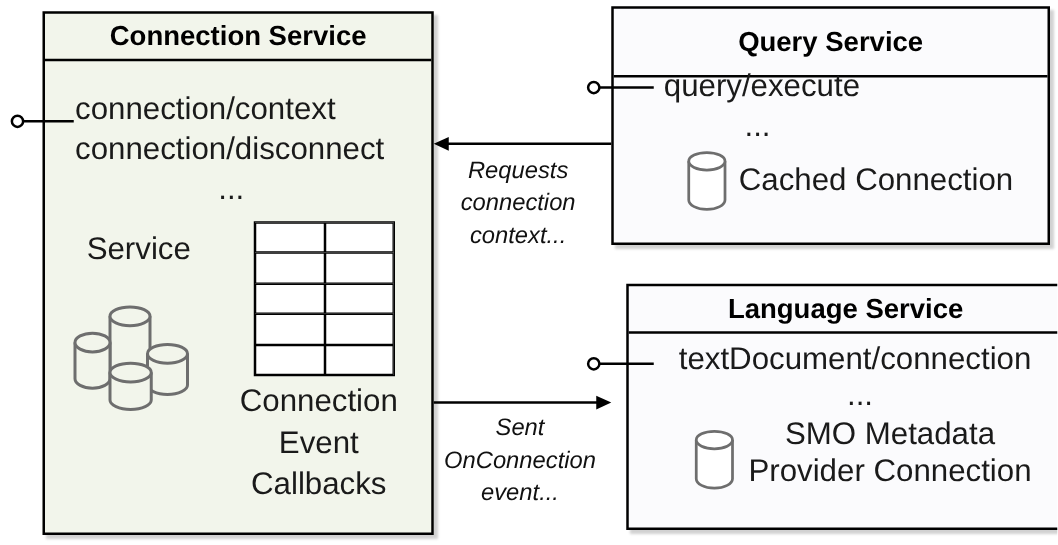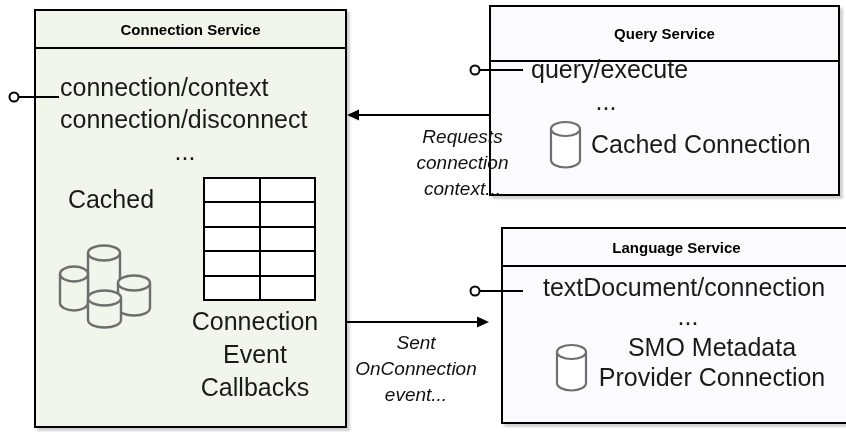--- a/index.html
+++ b/index.html
@@ -7,21 +7,21 @@
   .stage {
     position:relative; width:846px; height:436px; background:#ffffff;
     font-family:"Liberation Sans", sans-serif; color:#1a1a1a; overflow:hidden;
   }
   .box {
     position:absolute; box-sizing:border-box; border:2px solid #000;
     box-shadow:3px 3px 2px rgba(0,0,0,0.18);
   }
   .box-header {
     box-sizing:border-box; border-bottom:2px solid #000; font-weight:bold;
-    font-size:15px; color:#000; display:flex; align-items:center; justify-content:center;
+    font-size:22px; color:#000; display:flex; align-items:center; justify-content:center;
     white-space:nowrap;
   }
   .connection-box { left:34px; top:9px; width:313px; height:419px; background:#f2f5eb; }
   .connection-box .box-header { height:38px; }
   .query-box { left:489px; top:5px; width:351px; height:191px; background:#fbfbfd; }
   .query-box .box-header { height:55px; }
   .language-box { left:489px; top:227px; width:351px; height:197px; background:#fbfbfd;margin-left:12px; }
   .language-box .box-header { height:38px; }
 
   .abs { position:absolute; }
@@ -51,21 +51,21 @@
   <div class="box connection-box">
     <div class="box-header">Connection Service</div>
 
     <div class="abs methods" style="left:24px; top:60px; width:250px;">
       <div>connection/context</div>
       <div>connection/disconnect</div>
       <div class="dots">...</div>
     </div>
 
     <div class="abs label-center" style="left:0px; top:172px; width:150px;">
-      <span class="label-line">Cached</span>
+      <span class="label-line">Service</span>
     </div>
 
     <svg class="abs" style="left:20px; top:232px;" width="96" height="86" viewBox="0 0 96 86">
       <g stroke="#6e6e6e" stroke-width="2.4" fill="#f2f5eb">
         <path d="M32 10 V60 A16 7.5 0 0 0 64 60 V10"></path>
         <ellipse cx="48" cy="10" rx="16" ry="7.5"></ellipse>
         <path d="M4 31 V60 A14 7.5 0 0 0 32 60 V31"></path>
         <ellipse cx="18" cy="31" rx="14" ry="7.5"></ellipse>
         <path d="M62 40 V65 A16 7.5 0 0 0 94 65 V40"></path>
         <ellipse cx="78" cy="40" rx="16" ry="7.5"></ellipse>
@@ -144,21 +144,21 @@
       <line x1="479.5" y1="291" x2="523" y2="291"></line>
 
       <line x1="489" y1="115" x2="357" y2="115"></line>
 
       <line x1="347" y1="322" x2="479" y2="322"></line>
     </g>
     <polygon points="347,115 359,109.5 359,120.5" fill="#000"></polygon>
     <polygon points="489,322 477,316.5 477,327.5" fill="#000"></polygon>
   </svg>
 
-  <div class="arrow-label" style="left:352px; top:124px; width:125px;padding-left:48px;">
+  <div class="arrow-label" style="left:352px; top:124px; width:125px;">
     <span class="label-line">Requests</span>
     <span class="label-line">connection</span>
     <span class="label-line">context...</span>
   </div>
 
   <div class="arrow-label" style="left:350px; top:330px; width:132px;">
     <span class="label-line">Sent</span>
     <span class="label-line">OnConnection</span>
     <span class="label-line">event...</span>
   </div>

